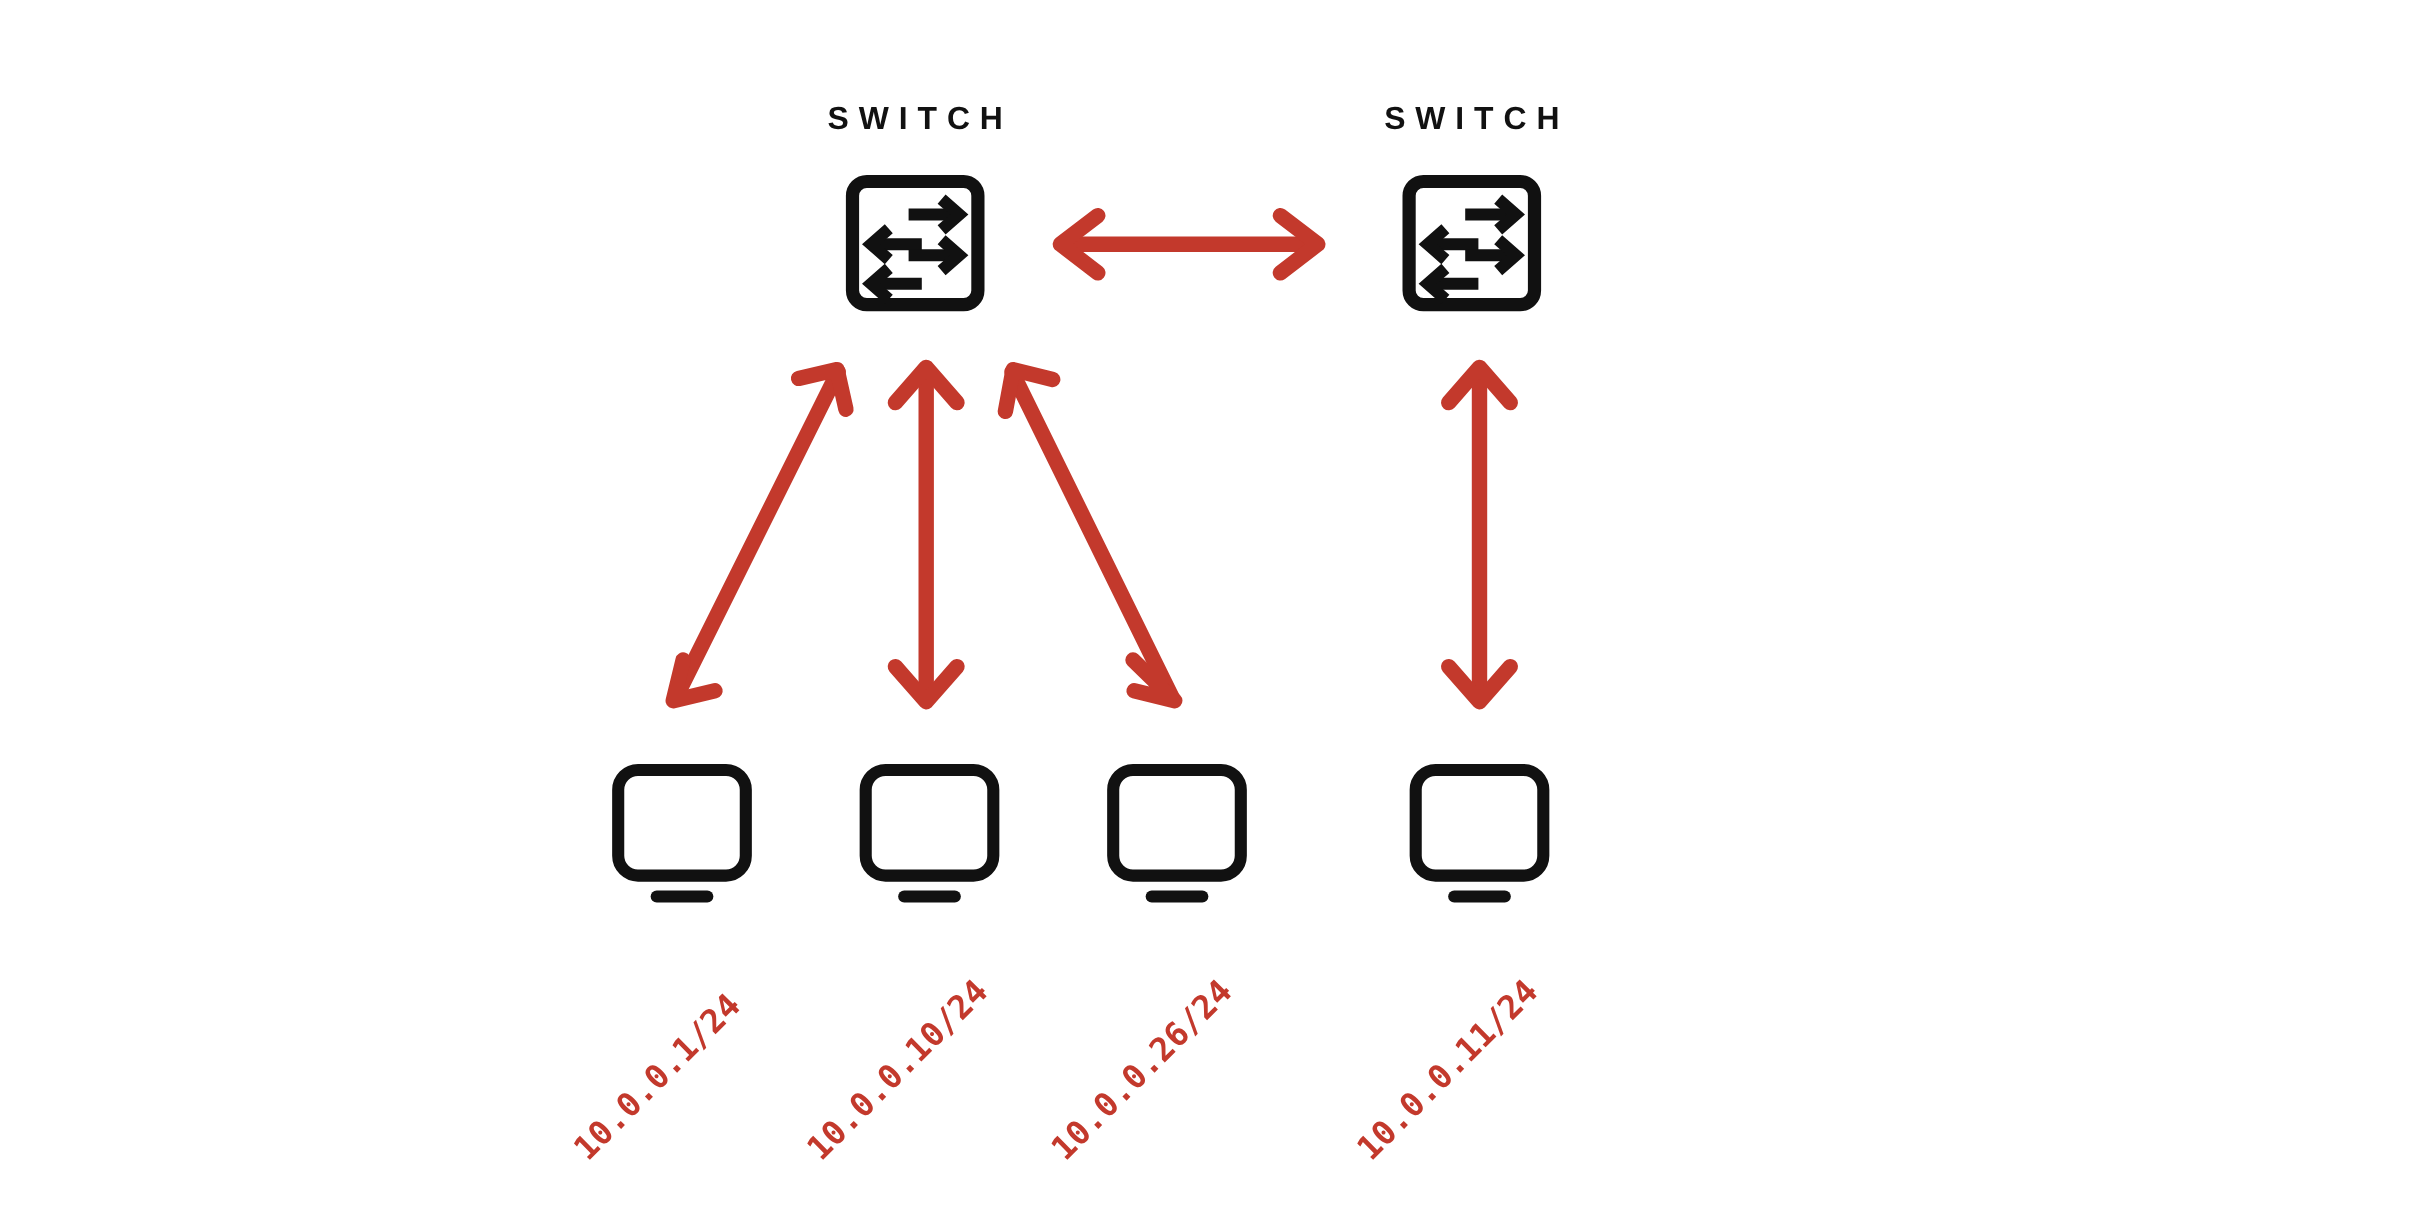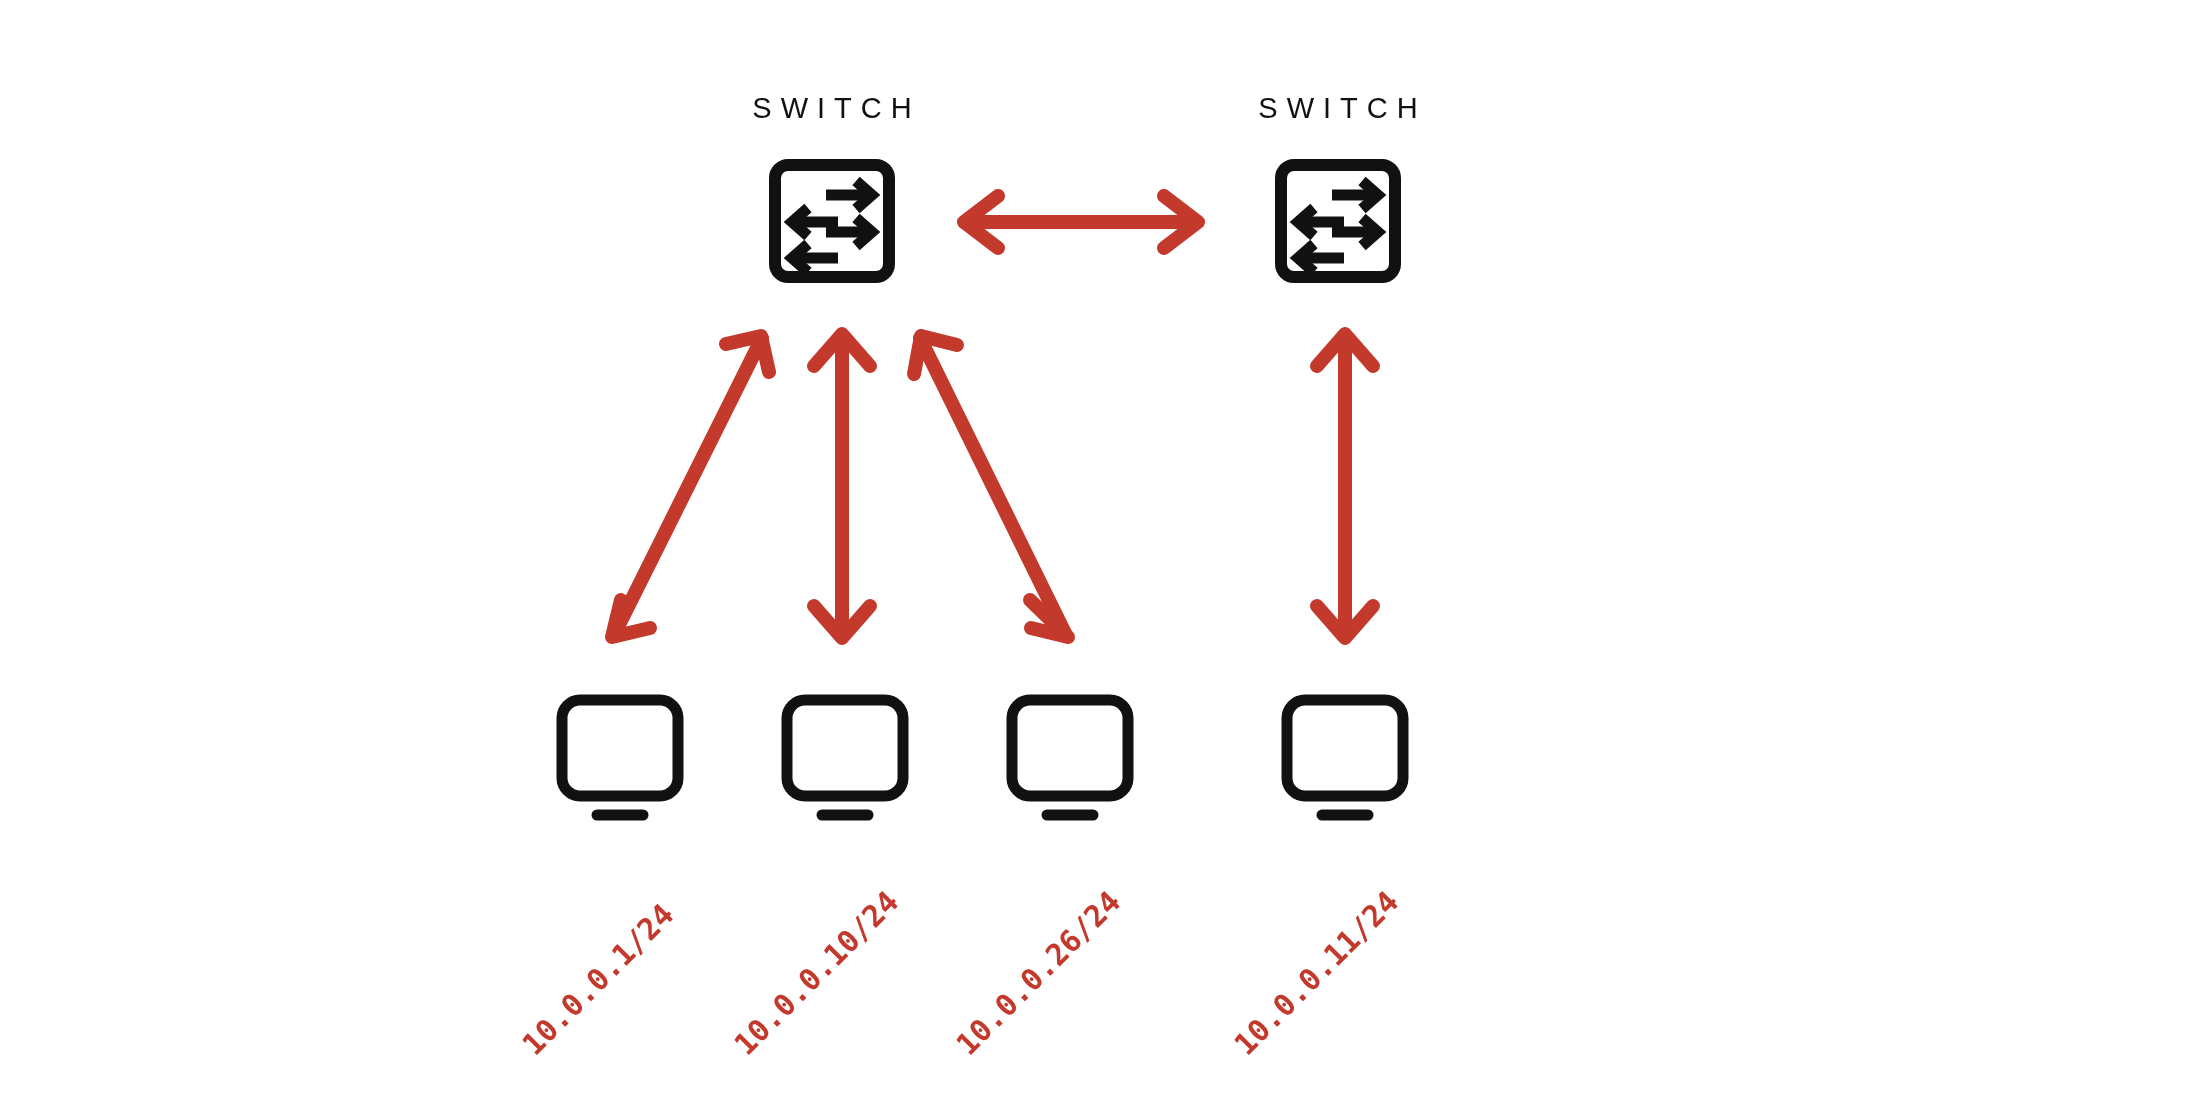--- a/index.html
+++ b/index.html
@@ -30,21 +30,21 @@
     width: 2200px;
     height: 1120px;
     display: block;
   }
 
   
   .switch-title {
     position: absolute;
     transform: translateX(-50%);
     font-family: "Liberation Sans", sans-serif;
-    font-weight: normal;
+    font-weight: bold;
     font-size: 29px;
     letter-spacing: 9px;
     color: #111111;
     white-space: nowrap;
     text-indent: 9px;
     line-height: 1;
   }
 
   
   .ip-label {

